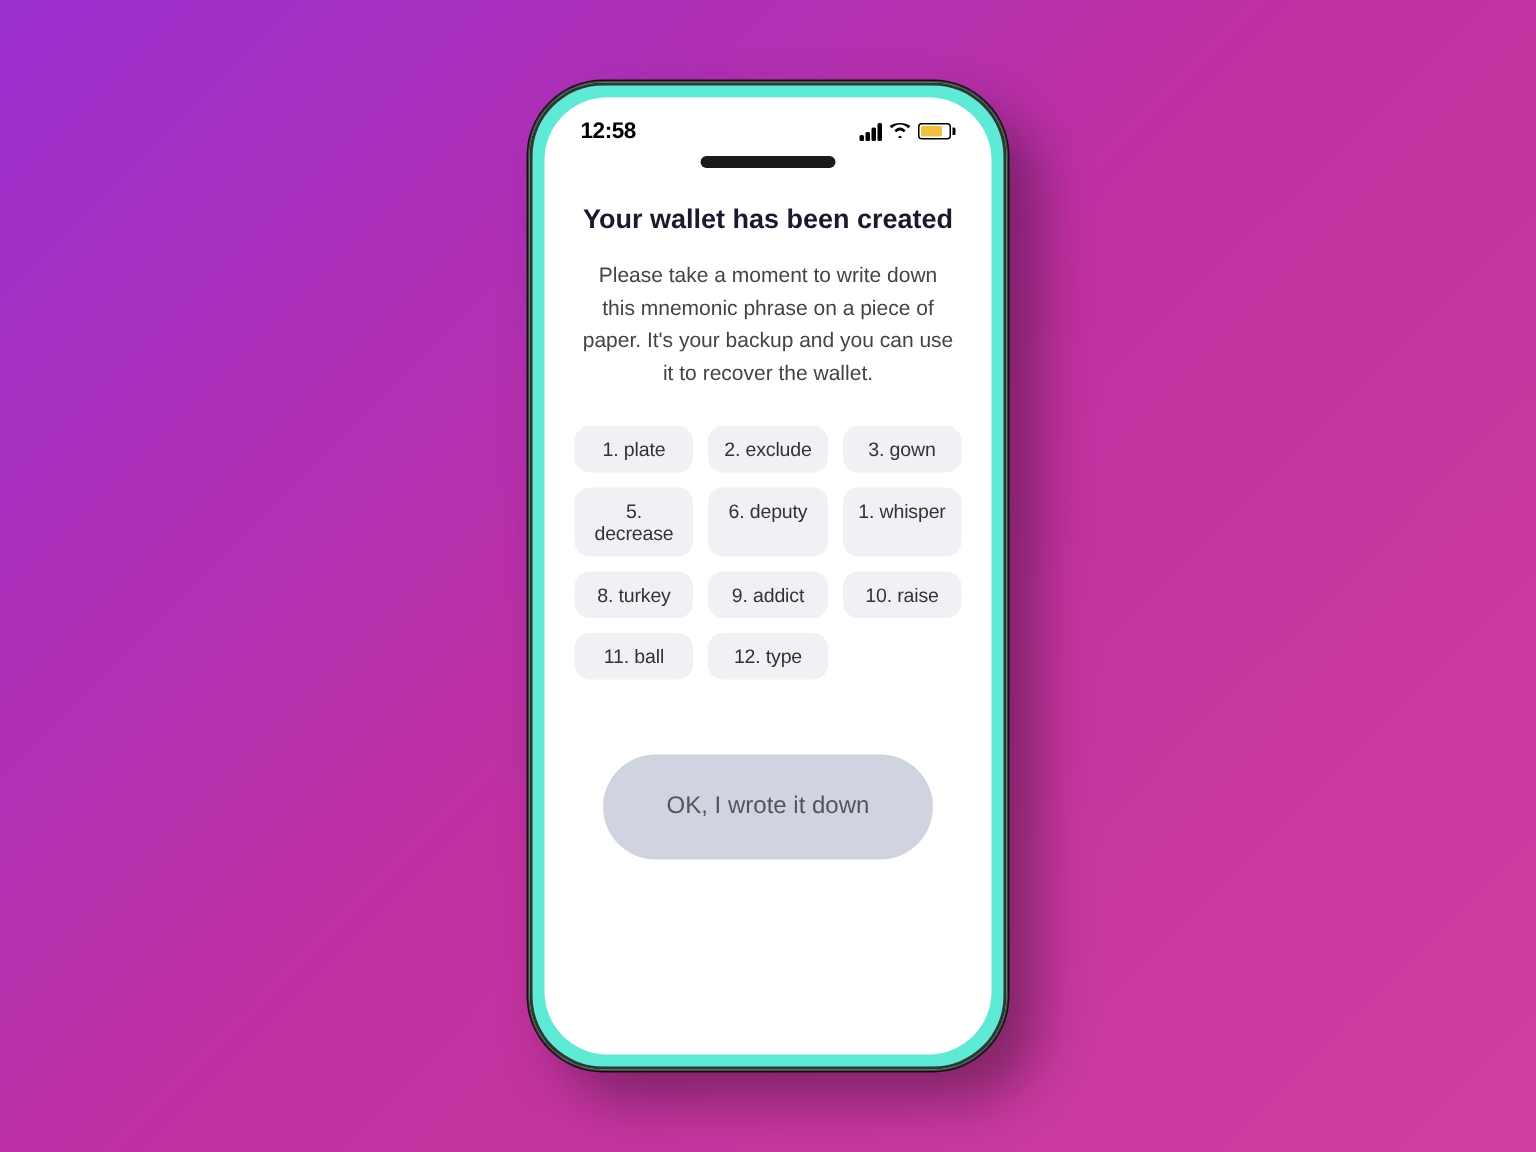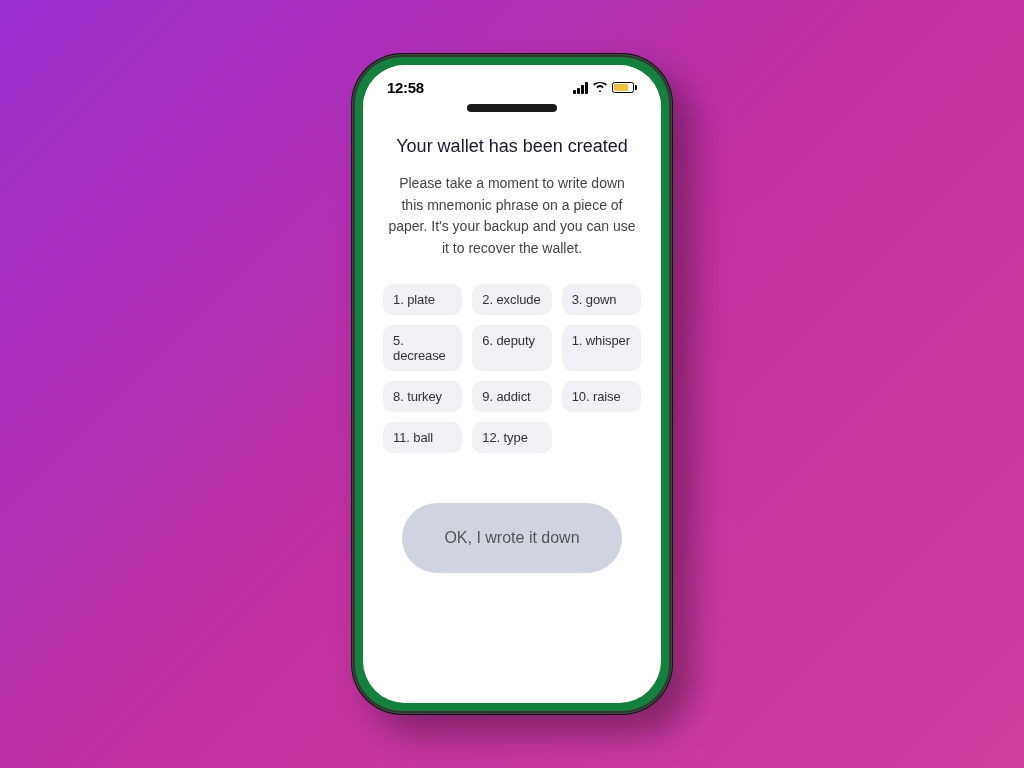--- a/index.html
+++ b/index.html
@@ -30,21 +30,21 @@
       background: rgba(0,0,0,0.35);
       border-radius: 50px;
       filter: blur(18px);
       z-index: 0;
     }
 
     .phone-frame {
       position: relative;
       width: 320px;
       height: 660px;
-      background: #15803d;
+      background: #5eead4;
       border-radius: 50px;
       z-index: 1;
       overflow: hidden;
       border: 1px solid #444;
       box-shadow: inset 0 0 0 2px #333, 0 0 0 1px #111;
     }
 
     
     .phone-frame::before {
       content: '';
@@ -162,21 +162,21 @@
       flex: 1;
       overflow-y: auto;
       padding: 20px 20px 20px;
       display: flex;
       flex-direction: column;
       align-items: center;
     }
 
     .wallet-title {
       font-size: 18px;
-      font-weight: 400;
+      font-weight: 700;
       color: #1a1a2e;
       text-align: left;
       margin-bottom: 16px;
     }
 
     .wallet-description {
       font-size: 14px;
       color: #444;
       text-align: center;
       line-height: 1.55;
@@ -191,20 +191,21 @@
       width: 100%;
       margin-bottom: 20px;
     }
 
     .mnemonic-word {
       background: #f0f0f5;
       border-radius: 10px;
       padding: 8px 10px;
       font-size: 13px;
       color: #333;
+      text-align: center;
       font-weight: 400;
       letter-spacing: -0.1px;
     }
 
     .ok-button {
       margin-top: auto;
       width: 220px;
       padding: 26px 20px;
       background: #d0d4e0;
       border: none;

